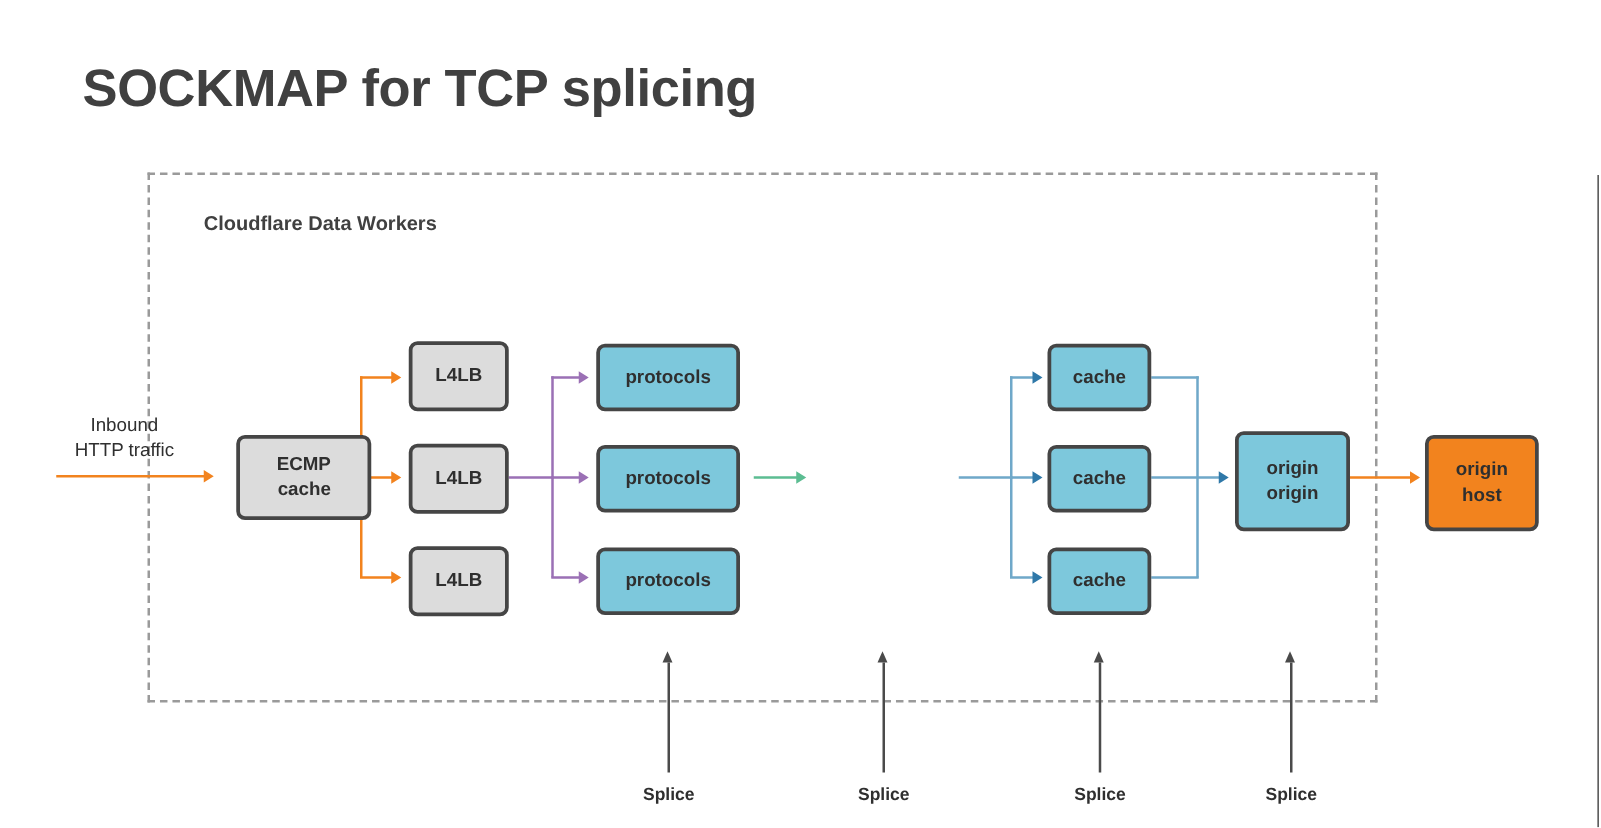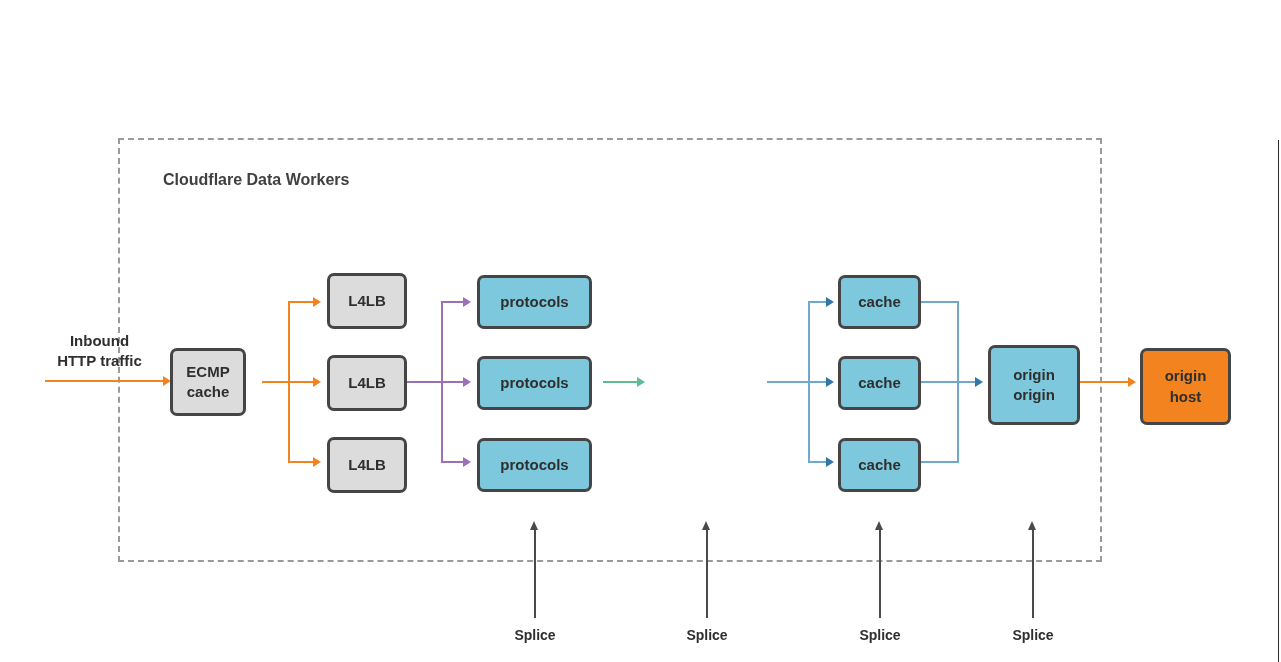--- a/index.html
+++ b/index.html
@@ -79,21 +79,21 @@
     z-index: 3;
   }
   .node.gray  { background: #dcdcdc; }
   .node.blue  { background: #7dc8dc; }
   .node.orange{ background: #f2831e; }
 
   
   .plain-label {
     position: absolute;
     font-size: 15px;
-    font-weight: bold;
+    font-weight: normal;
     color: #2f2f2f;
     text-align: center;
     line-height: 1.3;
     white-space: nowrap;
     z-index: 4;
   }
 
   
   .hline, .vline {
     position: absolute;
@@ -146,35 +146,36 @@
     transform: translateX(-50%);
     z-index: 5;
     text-align: right;
   }
 </style>
 </head>
 <body>
 
 <div id="slide">
 
+  <div id="title">SOCKMAP for TCP splicing</div>
 
   <div id="slide-edge"></div>
 
   <div id="dc-boundary"></div>
   <div id="dc-label">Cloudflare Data Workers</div>
 
   <div class="plain-label" style="left:47px; top:331px; width:105px;">
     <span>Inbound</span><br>
     <span>HTTP traffic</span>
   </div>
 
   <div class="hline c-orange" style="left:45px; top:380px; width:120px;"></div>
   <div class="arrowhead right c-orange" style="left:163px; top:376px;"></div>
 
-  <div class="node gray" style="left:170px; top:348px; width:76px; height:68px;">
+  <div class="node gray" style="left:189px; top:348px; width:108px; height:68px;text-align:right;">
     <div>
       <span>ECMP</span><br>
       <span>cache</span>
     </div>
   </div>
 
   <div class="hline c-orange" style="left:262px; top:381px; width:28px;"></div>
   <div class="vline c-orange" style="left:288px; top:301px; height:161px;"></div>
 
   <div class="hline c-orange" style="left:288px; top:301px; width:27px;"></div>

